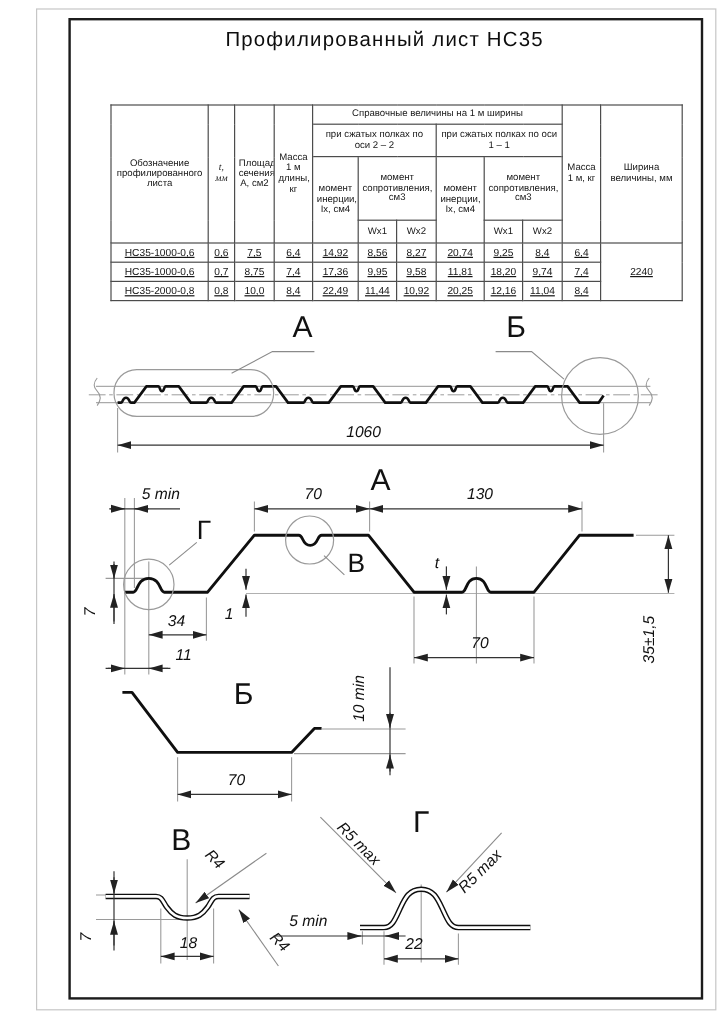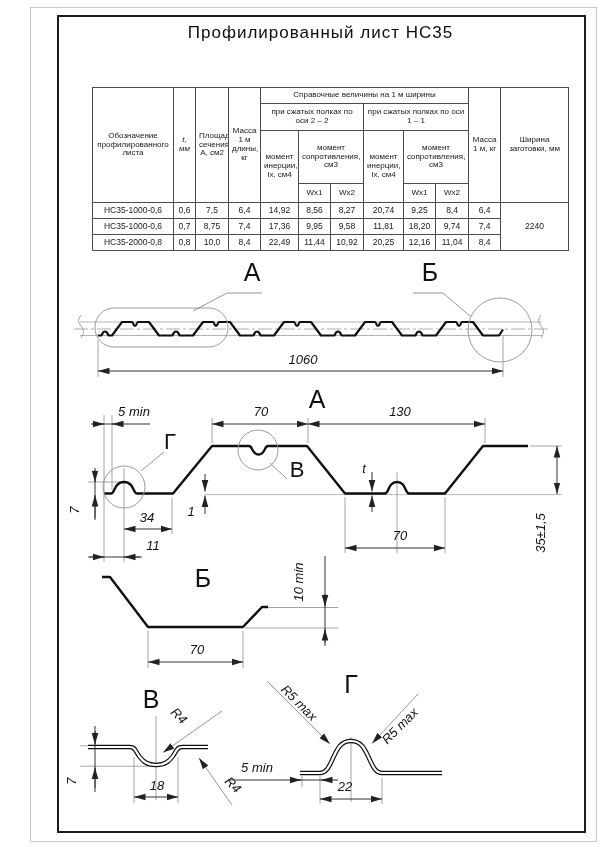--- a/index.html
+++ b/index.html
@@ -10,23 +10,23 @@
   .frame{position:absolute;left:57px;top:15px;width:525px;height:814px;
         border:2px solid #1c1c1c;}
   .title{position:absolute;left:57px;top:23px;width:527px;text-align:center;
         font-size:17px;letter-spacing:1px;color:#0d0d0d;}
   
   table.spec{position:absolute;left:92px;top:87px;border-collapse:collapse;
         table-layout:fixed;width:476px;}
   table.spec th,table.spec td{border:1px solid #4c4c4c;padding:0 3px;
         text-align:center;vertical-align:middle;font-weight:normal;
         font-size:8px;line-height:1.12;color:#161616;overflow:hidden;}
-  table.spec td{font-size:8.5px;}
+  table.spec td{font-size:8.5px;text-decoration:underline;}
   td.des{text-align:left;padding-left:3px;}
-  th.it{font-style:italic;}
+  th.it{font-style:italic;font-family:Liberation Serif, serif;}
   
   svg text{font-family:"Liberation Sans",sans-serif;fill:#111;}
   text.dim{font-size:13px;font-style:italic;}
   text.lbl{font-size:25px;}
 </style>
 </head>
 <body>
 
 <div class="page">
   <div class="page-edge"></div>
@@ -49,21 +49,21 @@
         <col style="width:68px">
     </colgroup>
     <tbody>
         <tr style="height:16px">
       <th rowspan="4">Обозначение профилированного листа</th>
       <th rowspan="4" class="it">t, мм</th>
       <th rowspan="4">Площадь сечения А, см2</th>
       <th rowspan="4">Масса 1 м длины, кг</th>
       <th colspan="6">Справочные величины на 1 м ширины</th>
       <th rowspan="4">Масса 1 м, кг</th>
-      <th rowspan="4">Ширина заготовки, мм</th>
+      <th rowspan="4">Ширина величины, мм</th>
     </tr>
     <tr style="height:27px">
       <th colspan="3">при сжатых полках по оси 2 – 2</th>
       <th colspan="3">при сжатых полках по оси 1 – 1</th>
     </tr>
     <tr style="height:53px">
       <th rowspan="2">момент инерции, Ix, см4</th>
       <th colspan="2">момент сопротивления, см3</th>
       <th rowspan="2">момент инерции, Ix, см4</th>
       <th colspan="2">момент сопротивления, см3</th>

